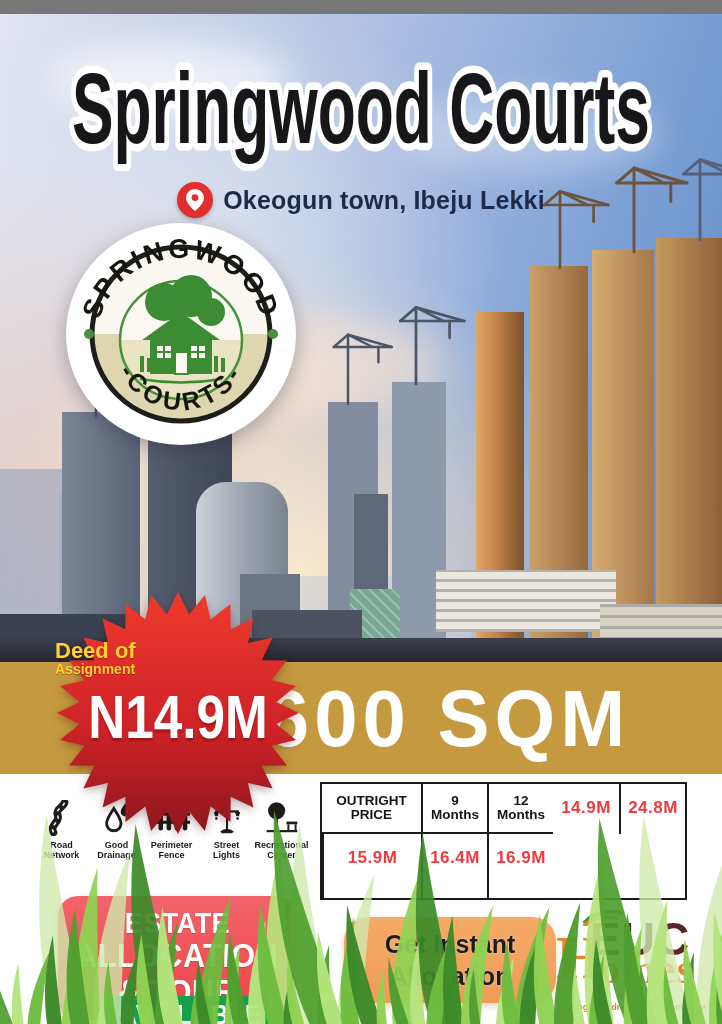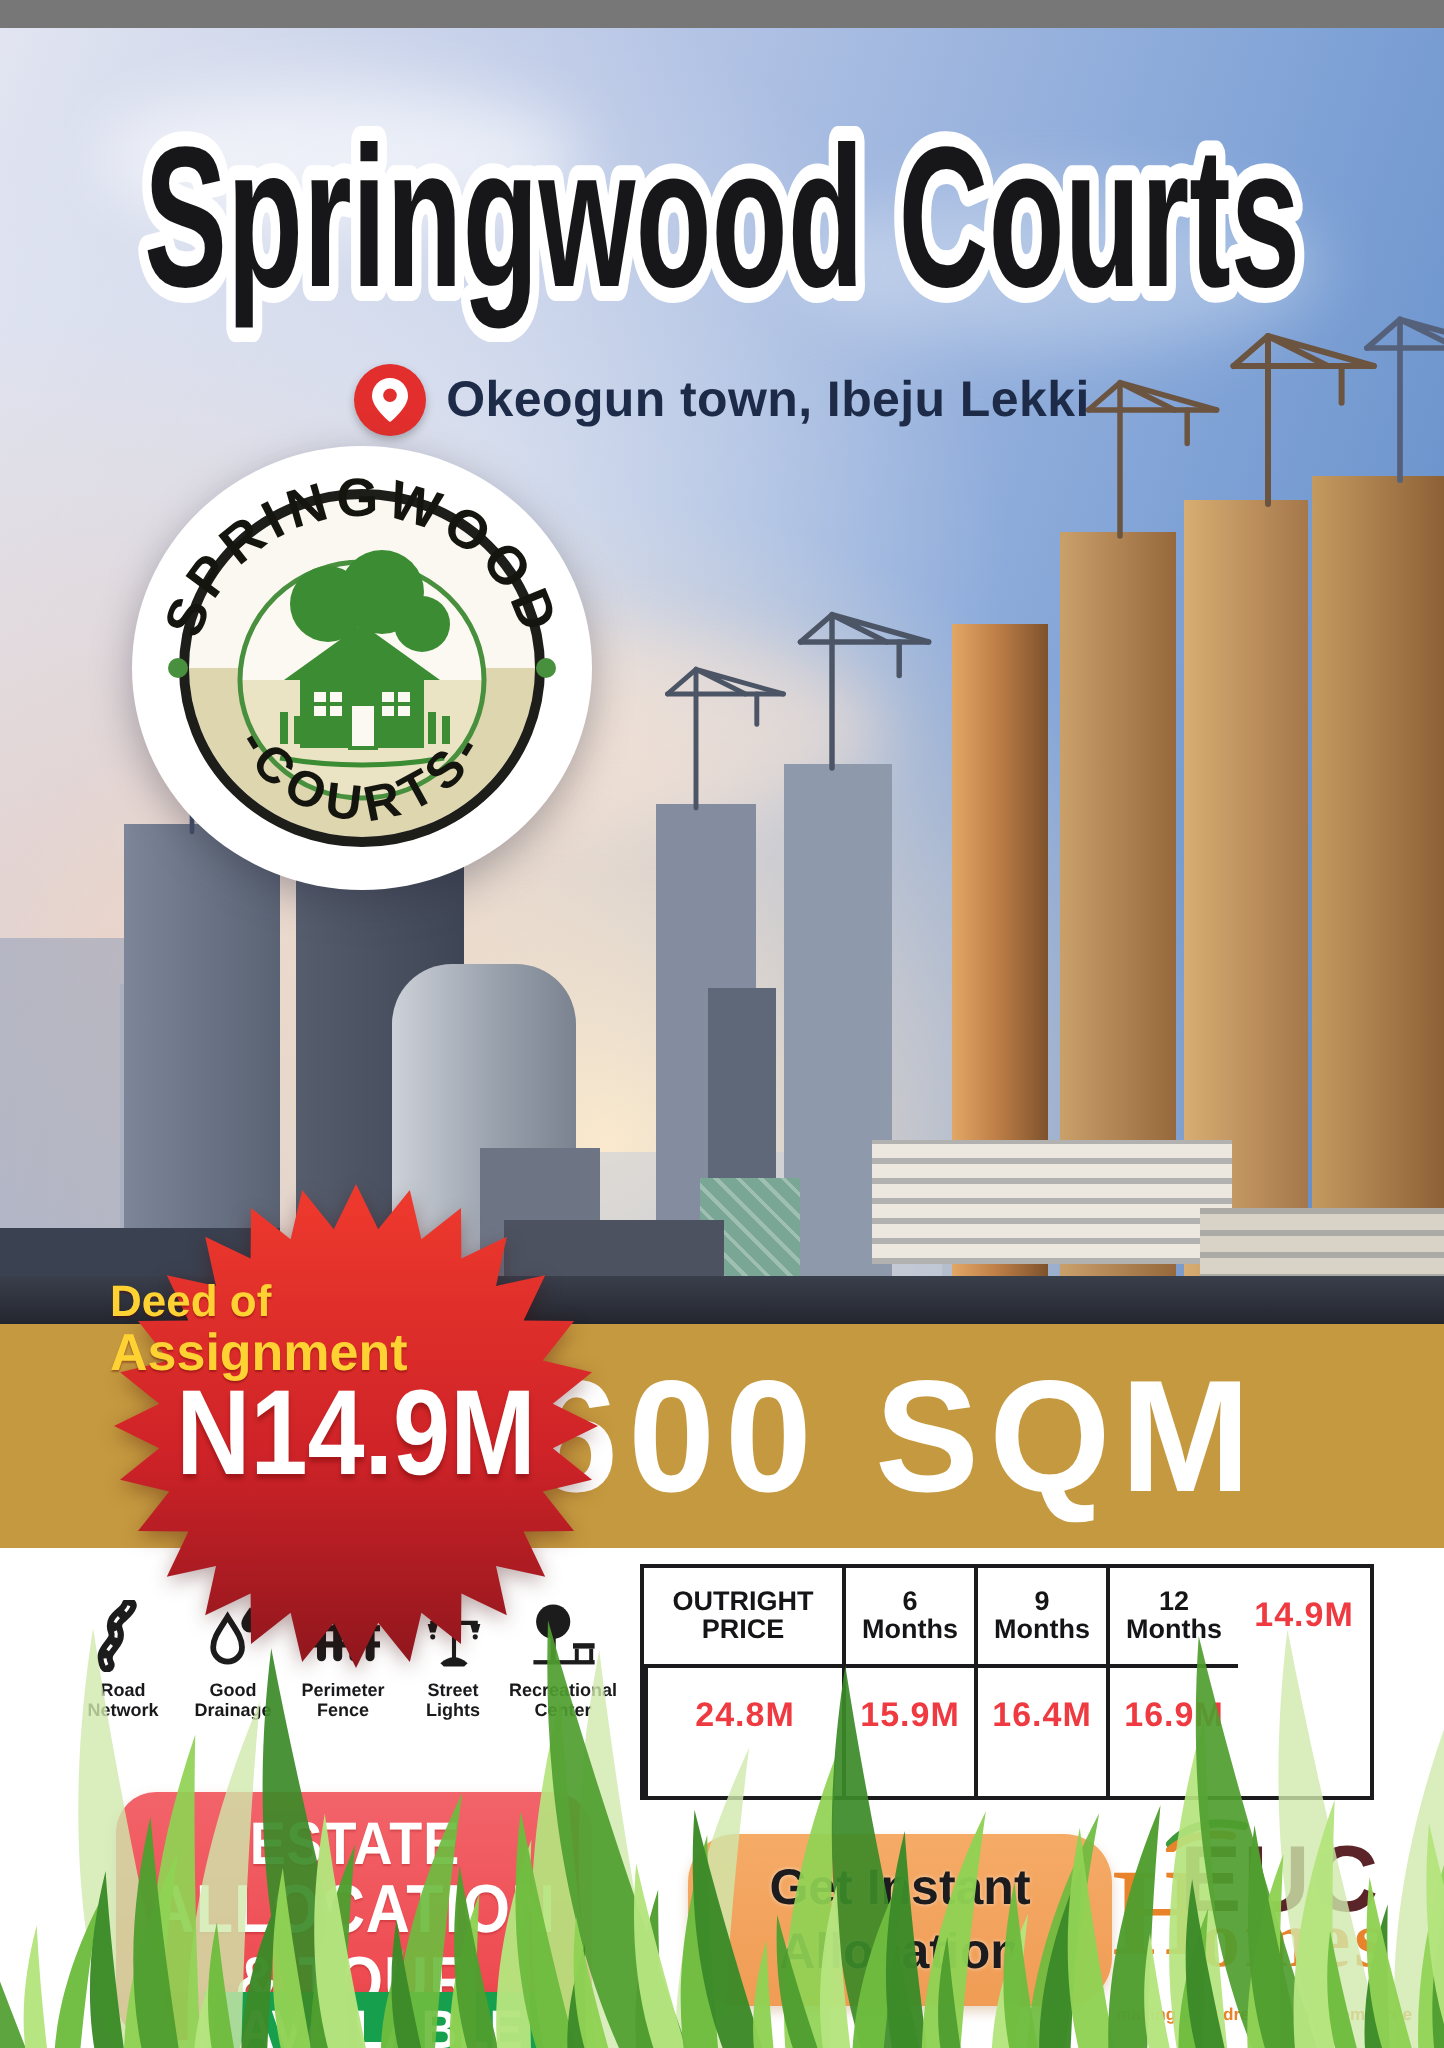--- a/index.html
+++ b/index.html
@@ -37,21 +37,21 @@
   .gold-band{position:absolute;left:0;top:648px;width:722px;height:112px;background:#c5993f;z-index:3;}
   .sqm{position:absolute;left:248px;top:0;width:400px;height:112px;display:flex;align-items:center;justify-content:center;
        color:#fff;font-size:78px;font-weight:800;letter-spacing:5px;transform:scaleY(1.02);}
 
   
   .starburst{position:absolute;left:55px;top:576px;width:246px;height:246px;z-index:7;}
   .starburst svg{position:absolute;left:0;top:0;filter:drop-shadow(0 3px 5px rgba(60,0,0,.35));}
   .sb-t{position:absolute;left:0;width:246px;color:#ffd234;font-weight:800;
         text-shadow:0 1px 1px rgba(90,0,0,.4);}
   .sb-l1{top:48px;font-size:22px;}
-  .sb-l2{top:71px;font-size:26px;}
+  .sb-l2{top:71px;font-size:14px;}
   .sb-price{position:absolute;left:0;top:96px;width:246px;text-align:center;color:#fff;font-weight:800;font-size:54px;
         transform:scale(.95,1.12);text-shadow:0 2px 2px rgba(90,0,0,.35);}
 
   
   .bottom{position:absolute;left:0;top:760px;width:722px;height:264px;background:#fff;z-index:2;}
 
   .features{position:absolute;left:36px;top:26px;display:flex;gap:4px;}
   .feature{width:51px;display:flex;flex-direction:column;align-items:center;gap:4px;}
   .f-label{font-size:9px;font-weight:800;color:#19191b;text-align:center;line-height:1.15;}
 
@@ -282,21 +282,20 @@
               <rect x="34" y="27" width="2.2" height="7"></rect>
             <rect x="3" y="33.4" width="34" height="2.4"></rect>
           </g>
         </svg>
         <span class="f-label">Recreational Center</span>
       </div>
     </div>
 
     <div class="price-table">
       <div class="pt-c pt-h">OUTRIGHT PRICE</div>
-      <div class="pt-c pt-h bl">6 Months</div>
       <div class="pt-c pt-h bl">9 Months</div>
       <div class="pt-c pt-h bl">12 Months</div>
       <div class="pt-c pt-v">14.9M</div>
       <div class="pt-c pt-v bl">24.8M</div>
       <div class="pt-c pt-v bl">15.9M</div>
       <div class="pt-c pt-v bl">16.4M</div>
       <div class="pt-c pt-v bl">16.9M</div>
     </div>
 
     <div class="estate">

